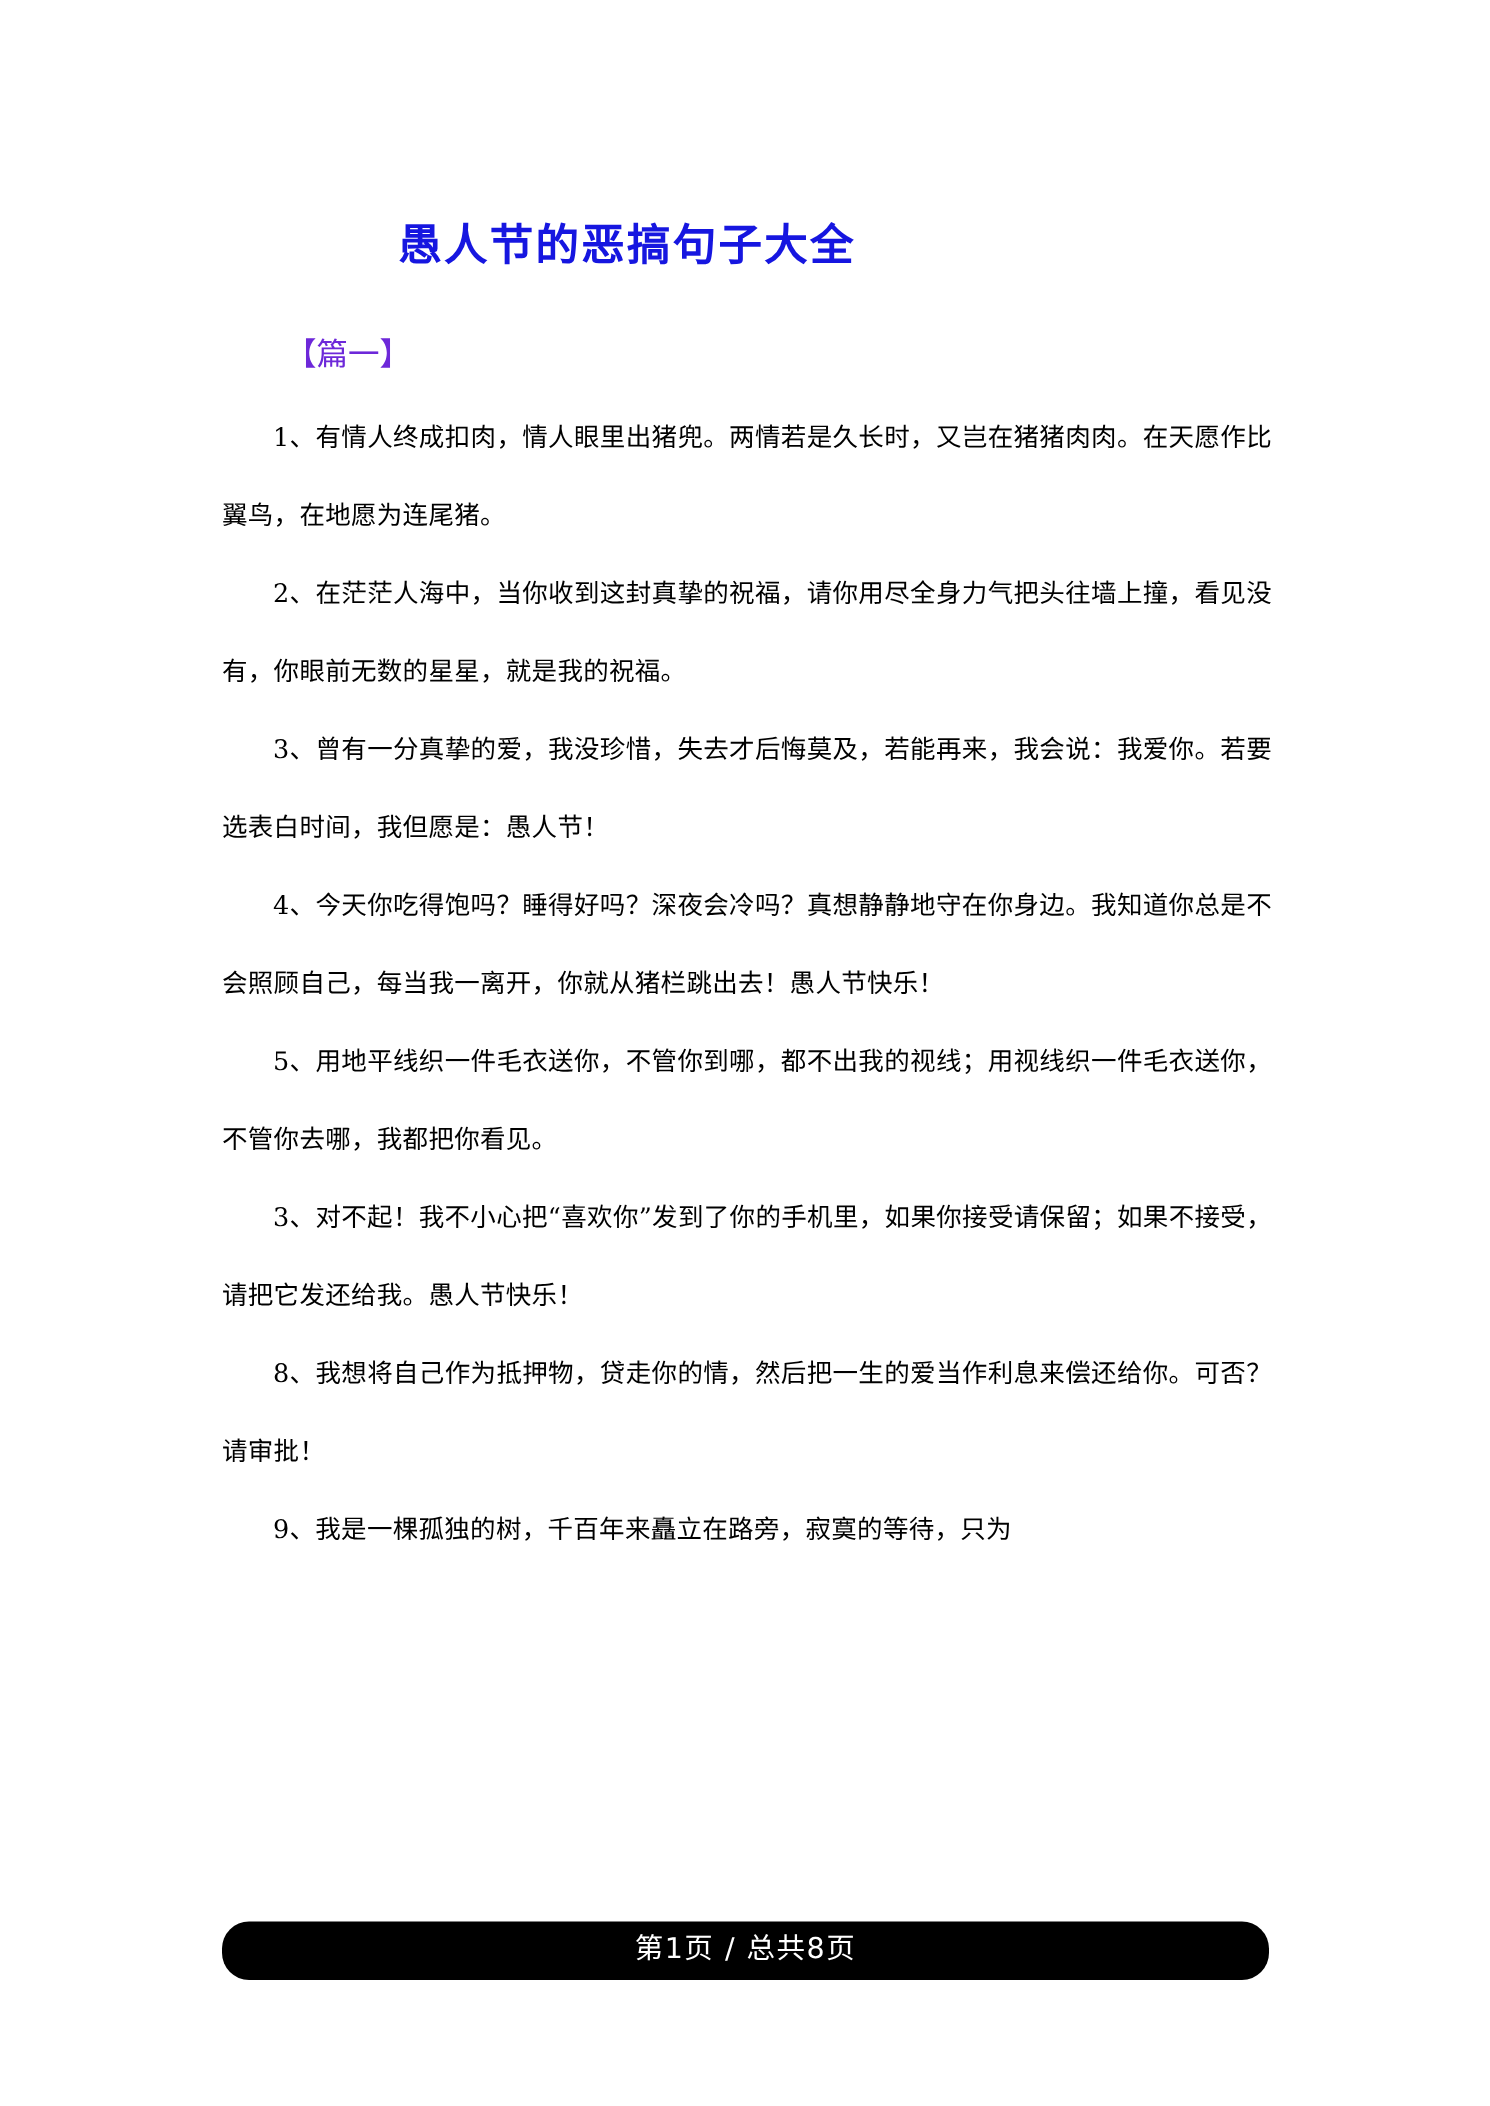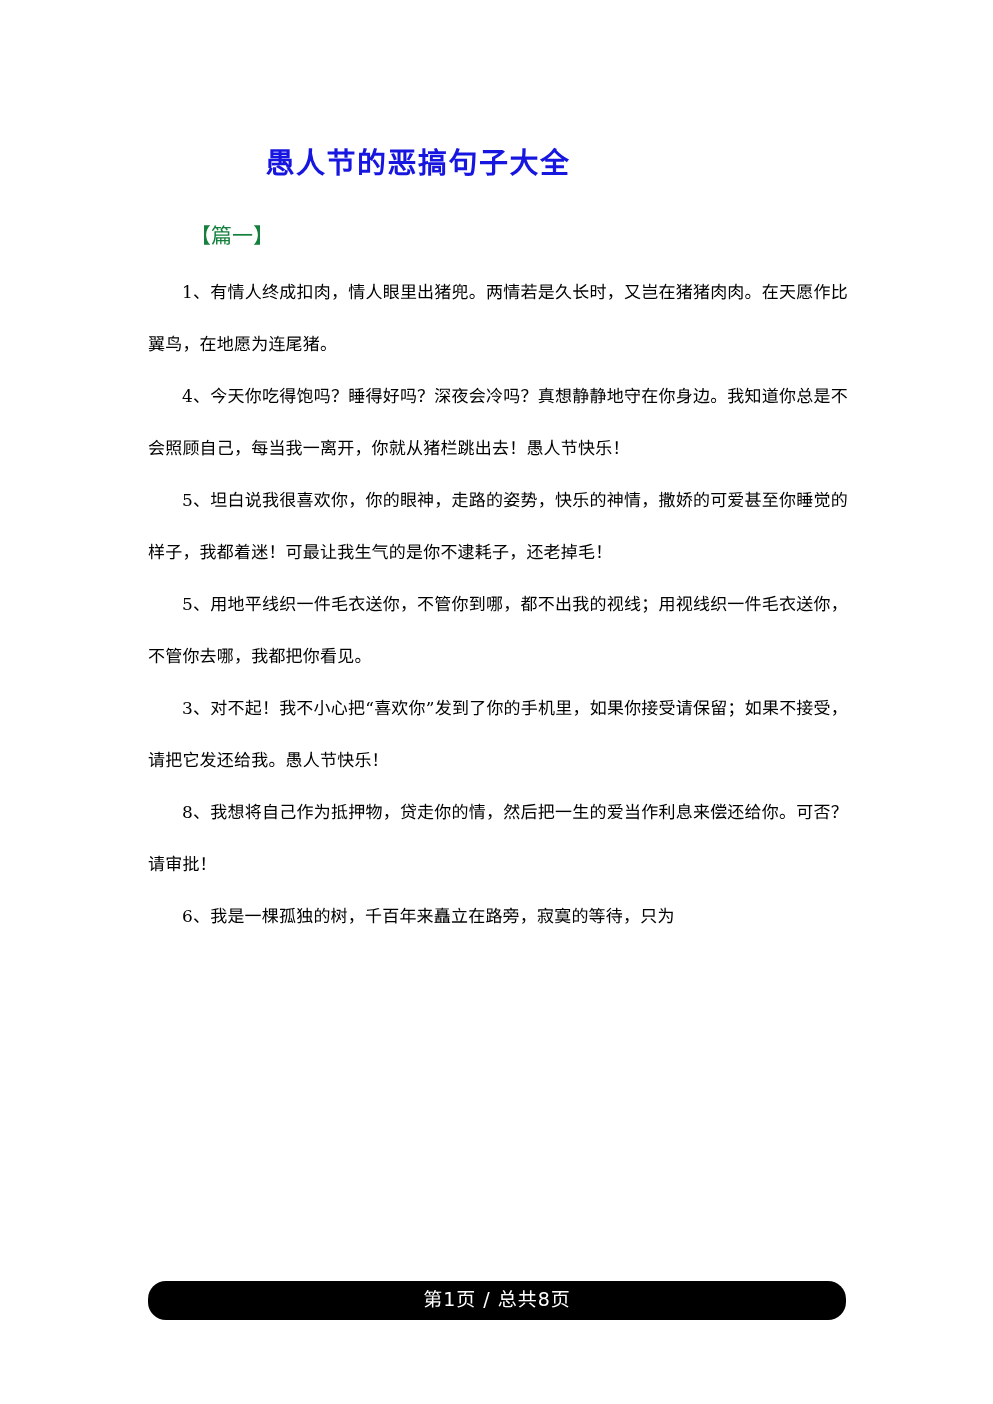--- a/index.html
+++ b/index.html
@@ -43,21 +43,21 @@
   .content {
     position: absolute;
     top: 210px;
     left: 148px;
     width: 700px;
   }
 
   .section-head {
     font-size: 21px;
     line-height: 52px;
-    color: #15803d;
+    color: #6d28d9;
     text-indent: 2em;
     margin: 0 0 4px 0;
     font-family: "DejaVu Serif", "Liberation Serif", serif;
     letter-spacing: 0px;
   }
 
   .para {
     font-size: 17px;
     line-height: 52px;
     color: #000000;
@@ -100,26 +100,27 @@
 
 <div class="page">
 
   <h1 class="doc-title">愚人节的恶搞句子大全</h1>
 
   <div class="content">
 
     <p class="section-head">【篇一】</p>
 
     <p class="para">1、有情人终成扣肉，情人眼里出猪兜。两情若是久长时，又岂在猪猪肉肉。在天愿作比翼鸟，在地愿为连尾猪。</p>
+    <p class="para">2、在茫茫人海中，当你收到这封真挚的祝福，请你用尽全身力气把头往墙上撞，看见没有，你眼前无数的星星，就是我的祝福。</p>
+    <p class="para">3、曾有一分真挚的爱，我没珍惜，失去才后悔莫及，若能再来，我会说：我爱你。若要选表白时间，我但愿是：愚人节！</p>
     <p class="para">4、今天你吃得饱吗？睡得好吗？深夜会冷吗？真想静静地守在你身边。我知道你总是不会照顾自己，每当我一离开，你就从猪栏跳出去！愚人节快乐！</p>
-    <p class="para">5、坦白说我很喜欢你，你的眼神，走路的姿势，快乐的神情，撒娇的可爱甚至你睡觉的样子，我都着迷！可最让我生气的是你不逮耗子，还老掉毛！</p>
     <p class="para">5、用地平线织一件毛衣送你，不管你到哪，都不出我的视线；用视线织一件毛衣送你，不管你去哪，我都把你看见。</p>
     <p class="para">3、对不起！我不小心把“喜欢你”发到了你的手机里，如果你接受请保留；如果不接受，请把它发还给我。愚人节快乐！</p>
     <p class="para">8、我想将自己作为抵押物，贷走你的情，然后把一生的爱当作利息来偿还给你。可否？请审批！</p>
-    <p class="para">6、我是一棵孤独的树，千百年来矗立在路旁，寂寞的等待，只为</p>
+    <p class="para">9、我是一棵孤独的树，千百年来矗立在路旁，寂寞的等待，只为</p>
 
   </div>
 
   <div class="footer-bar">
     <span class="footer-text">第1页 / 总共8页</span>
   </div>
 
 </div>
 
 </body></html>

